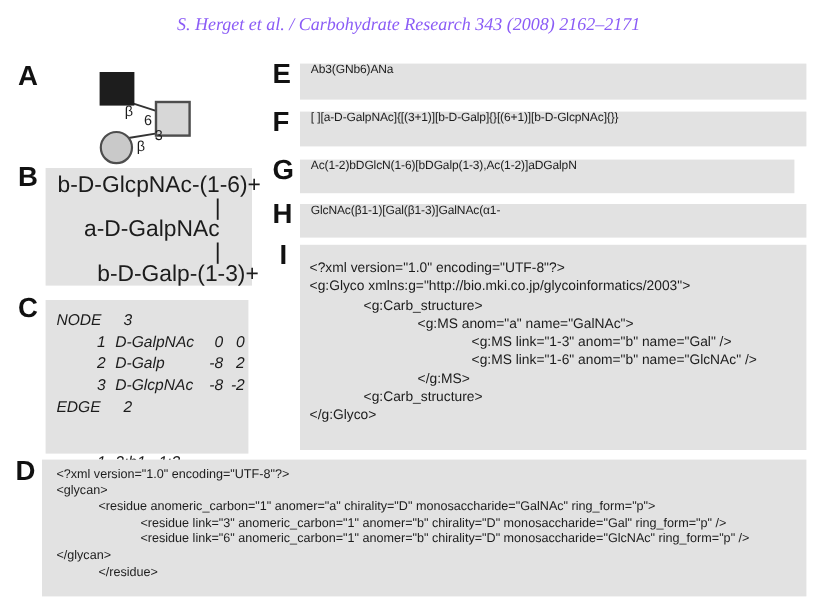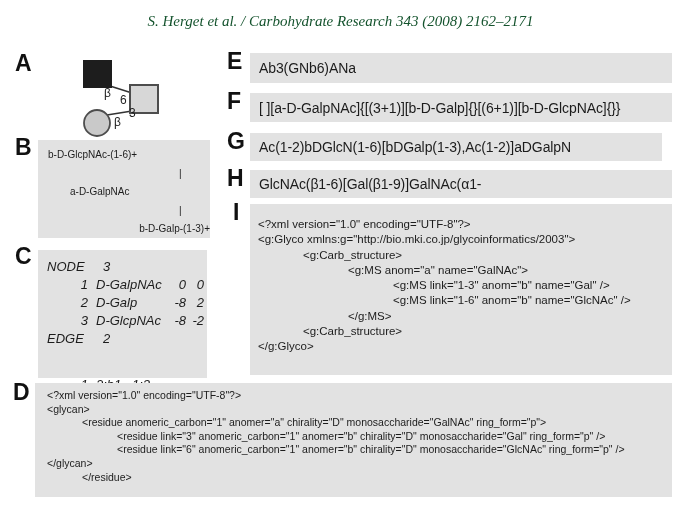--- a/index.html
+++ b/index.html
@@ -1,31 +1,31 @@
 <!DOCTYPE html>
 <html><head>
 <meta charset="utf-8">
 <style>
   * { margin:0; padding:0; box-sizing:border-box; }
   html,body { background:#ffffff; }
   body { width:681px; height:507px; font-family:"Liberation Sans",sans-serif; color:#1c1c1c; }
   .page { position:relative; width:681px; height:507px; background:#fff; overflow:hidden; }
 
   .hdr { position:absolute; top:13px; left:0; width:100%; text-align:center;
-         font-family:"Liberation Serif",serif; font-style:italic; font-size:15px; color:#14532d; }
+         font-family:"Liberation Serif",serif; font-style:italic; font-size:15px; color:#8b5cf6; }
 
   .plabel { position:absolute; font-weight:bold; font-size:23px; line-height:1; color:#111; }
 
   .gbox { position:absolute; background:#e2e2e2; }
 
   
-  .lineBox { display:flex; align-items:center; padding-left:9px; font-size:14px; letter-spacing:-0.1px; }
+  .lineBox { display:flex; padding-left:9px; font-size:10px; letter-spacing:-0.1px; }
 
   
-  .bbox { padding-top:6px; font-size:10px; line-height:18.6px; }
+  .bbox { padding-top:6px; font-size:19px; line-height:18.6px; }
   .bline { white-space:pre; }
   .b1 { margin-left:10px; } .b2 { margin-left:141px; } .b3 { margin-left:32px; }
   .b4 { margin-left:141px; } .b5 { margin-left:43px;text-align:right; }
 
   
   .cbox { padding-top:8px; font-size:13px; line-height:18px;font-style:italic; }
   .ckw  { display:inline-block; width:56px; margin-left:9px; }
   .crow { white-space:pre; }
   .cn   { display:inline-block; width:12px; margin-left:38px; text-align:right; }
   .cnm  { display:inline-block; width:76px; margin-left:8px; }
@@ -100,21 +100,21 @@
   <div class="gbox lineBox" style="left:250px; top:53px;  width:422px; height:30px;">
       <span>Ab3(GNb6)ANa</span>
     </div>
   <div class="gbox lineBox" style="left:250px; top:93px;  width:422px; height:29px;">
       <span>[ ][a-D-GalpNAc]{[(3+1)][b-D-Galp]{}[(6+1)][b-D-GlcpNAc]{}}</span>
     </div>
   <div class="gbox lineBox" style="left:250px; top:133px; width:412px; height:28px;">
       <span>Ac(1-2)bDGlcN(1-6)[bDGalp(1-3),Ac(1-2)]aDGalpN</span>
     </div>
   <div class="gbox lineBox" style="left:250px; top:170px; width:422px; height:28px;">
-      <span>GlcNAc(β1-6)[Gal(β1-9)]GalNAc(α1-</span>
+      <span>GlcNAc(β1-1)[Gal(β1-3)]GalNAc(α1-</span>
     </div>
 
   <div class="gbox ibox" style="left:250px; top:204px; width:422px; height:171px;">
     <div class="xml">&lt;?xml version="1.0" encoding="UTF-8"?&gt;</div>
     <div class="xml">&lt;g:Glyco xmlns:g="http://bio.mki.co.jp/glycoinformatics/2003"&gt;</div>
     <div class="xml">	&lt;g:Carb_structure&gt;</div>
     <div class="xml">		&lt;g:MS anom="a" name="GalNAc"&gt;</div>
     <div class="xml">			&lt;g:MS link="1-3" anom="b" name="Gal" /&gt;</div>
     <div class="xml">			&lt;g:MS link="1-6" anom="b" name="GlcNAc" /&gt;</div>
     <div class="xml">		&lt;/g:MS&gt;</div>

